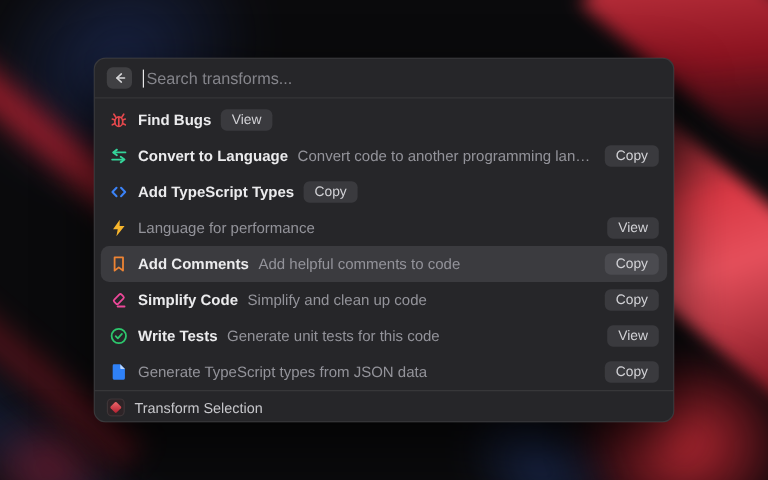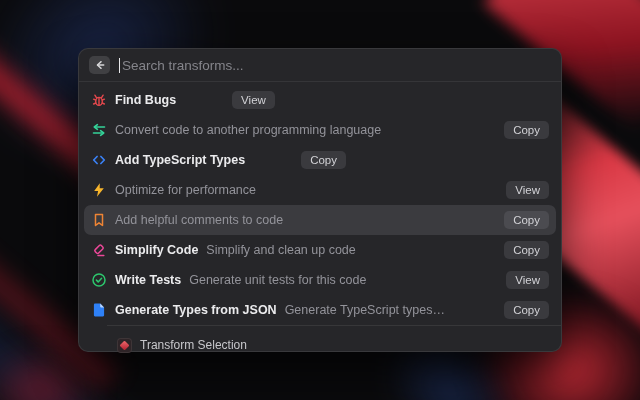--- a/index.html
+++ b/index.html
@@ -37,24 +37,24 @@
   .search{display:flex;align-items:center;margin-left:9px;flex:1;text-align:center;}
   .caret{width:1px;height:15px;background:#e8e8ea;margin-right:2px;}
   .placeholder{color:#85858b;font-size:13.5px;}
   .list{flex:1;padding:3px 5px 0 5px;}
   .row{height:30px;display:flex;align-items:center;gap:8px;padding:0 7px;border-radius:7px;}
   .row.selected{background:#3b3b3f;}
   .icon{width:16px;height:16px;flex:0 0 16px;display:flex;align-items:center;justify-content:center;}
   .title{font-size:12.5px;font-weight:700;color:#ebebed;white-space:nowrap;}
   .desc{font-size:12.5px;color:#93939a;white-space:nowrap;overflow:hidden;text-overflow:ellipsis;flex:1;}
   .action{border:none;font-family:inherit;font-size:11.5px;color:#d2d2d6;background:#3a3a3e;
-    padding:3px 9px;border-radius:5px;cursor:default;margin-left:48px;}
+    padding:3px 9px;border-radius:5px;cursor:default;}
   .row.selected .action{background:#4b4b50;}
-  .footer{flex:0 0 27px;display:flex;padding:12px 10px;
-    border-top:1px solid rgba(255,255,255,.08);margin-left:28px;}
+  .footer{flex:0 0 27px;display:flex;align-items:center;padding:0 10px;
+    border-top:1px solid rgba(255,255,255,.08);}
   .app-badge{width:15px;height:15px;border-radius:4px;background:#2e2427;border:1px solid rgba(255,255,255,.08);
     display:flex;align-items:center;justify-content:center;box-sizing:border-box;}
   .diamond{width:7px;height:7px;transform:rotate(45deg);border-radius:1px;
     background:linear-gradient(135deg,#f16a6e,#b01e2e);}
   .src{color:#c7c7cb;font-size:12px;margin-left:8px;flex:1;}
   .exec{display:flex;align-items:center;gap:7px;}
   .exec-label{color:#f0f0f2;font-size:12px;font-weight:700;}
   .key{min-width:22px;height:18px;border-radius:4px;background:#3c3c40;color:#cfcfd3;
     display:inline-flex;align-items:center;justify-content:center;font-size:12px;padding:0 3px;box-sizing:border-box;}
 </style>
@@ -109,20 +109,21 @@
 
       <div class="row">
         <span class="icon">
           <svg width="16" height="16" viewBox="0 0 16 16" fill="none" stroke="#34d399" stroke-width="1.6" stroke-linecap="round" stroke-linejoin="round">
             <path d="M13.5 5 H4"></path>
               <path d="M6.4 2.7 L3.3 5 L6.4 7.3"></path>
             <path d="M2.5 11 H12"></path>
               <path d="M9.6 8.7 L12.7 11 L9.6 13.3"></path>
           </svg>
         </span>
+        <span class="title">Convert to Language</span>
         <span class="desc">Convert code to another programming language</span>
         <button class="action">Copy</button>
       </div>
 
       <div class="row">
         <span class="icon">
           <svg width="16" height="16" viewBox="0 0 16 16" fill="none" stroke="#3b82f6" stroke-width="1.7" stroke-linecap="round" stroke-linejoin="round">
             <path d="M6.1 4.5 L2.7 8 L6.1 11.5"></path>
               <path d="M9.9 4.5 L13.3 8 L9.9 11.5"></path>
           </svg>
@@ -130,30 +131,31 @@
         <span class="title">Add TypeScript Types</span>
         <button class="action">Copy</button>
       </div>
 
       <div class="row">
         <span class="icon">
           <svg width="16" height="16" viewBox="0 0 16 16" fill="#f7b52c">
             <path d="M8.8 1.2 L3.2 9 H7.1 L6 14.8 L12.8 6.3 H8.7 Z"></path>
           </svg>
         </span>
-        <span class="desc">Optimize for performance</span>
+        <span class="desc">Language for performance</span>
         <button class="action">View</button>
       </div>
 
       <div class="row selected">
         <span class="icon">
           <svg width="16" height="16" viewBox="0 0 16 16" fill="none" stroke="#ee8434" stroke-width="1.5" stroke-linecap="round" stroke-linejoin="round">
             <path d="M4.5 2.5 H11.5 V13.5 L8 10.8 L4.5 13.5 Z"></path>
           </svg>
         </span>
+        <span class="title">Add Comments</span>
         <span class="desc">Add helpful comments to code</span>
         <button class="action">Copy</button>
       </div>
 
       <div class="row">
         <span class="icon">
           <svg width="16" height="16" viewBox="0 0 16 16" fill="none" stroke="#ec4899" stroke-width="1.5" stroke-linecap="round" stroke-linejoin="round">
             <rect x="5.6" y="3" width="4.8" height="8.6" rx="1.4" transform="rotate(45 8 7.3)"></rect>
             <path d="M7 13.4 H12.8"></path>
           </svg>
@@ -175,21 +177,20 @@
         <button class="action">View</button>
       </div>
 
       <div class="row">
         <span class="icon">
           <svg width="16" height="16" viewBox="0 0 16 16">
             <path fill="#2f81f7" d="M4 1.6 a1.1 1.1 0 0 0 -1.1 1.1 V13.3 a1.1 1.1 0 0 0 1.1 1.1 h8 a1.1 1.1 0 0 0 1.1 -1.1 V5.6 L9.2 1.6 Z"></path>
             <path fill="#bcd7ff" d="M9.2 1.6 V4.6 a1 1 0 0 0 1 1 H13.1 Z"></path>
           </svg>
         </span>
-        <span class="title">Generate Types from JSON</span>
         <span class="desc">Generate TypeScript types from JSON data</span>
         <button class="action">Copy</button>
       </div>
 
     </div>
 
     <div class="footer">
       <span class="app-badge">
           <span class="diamond"></span>
         </span>

